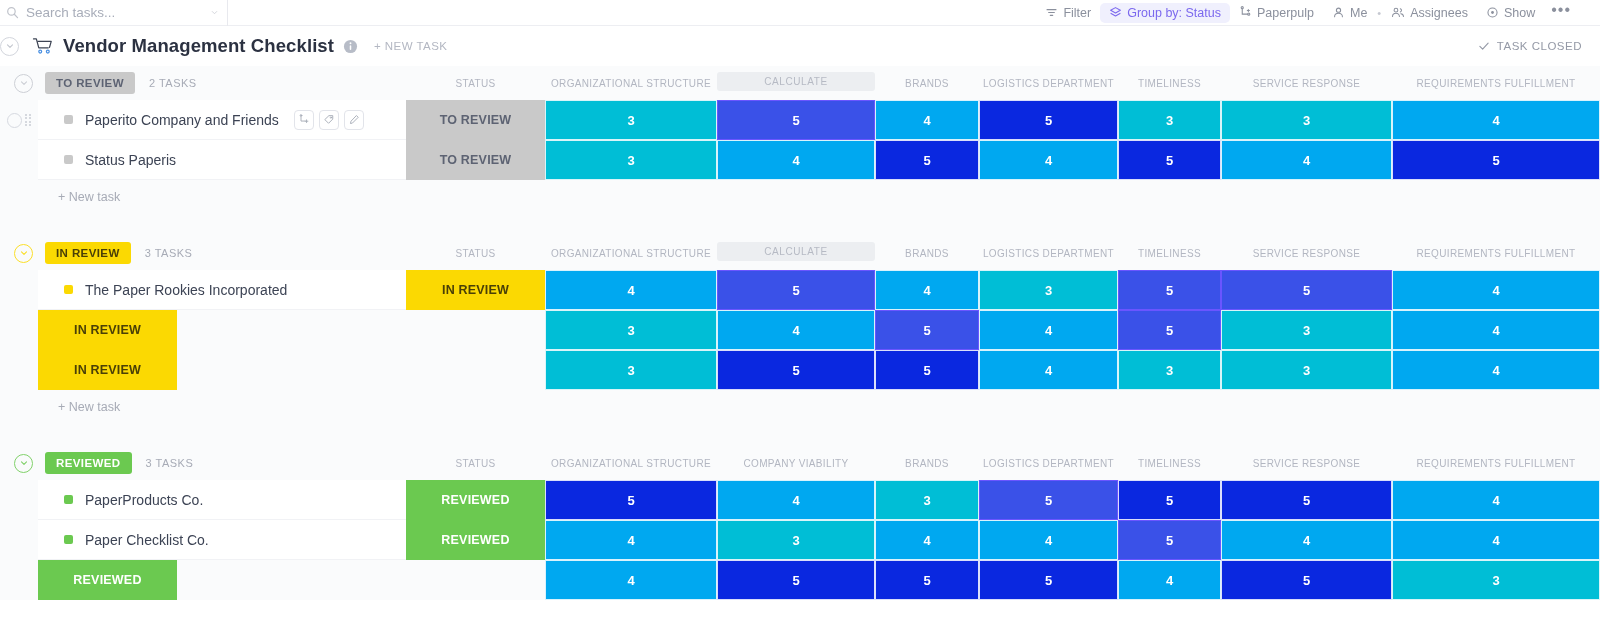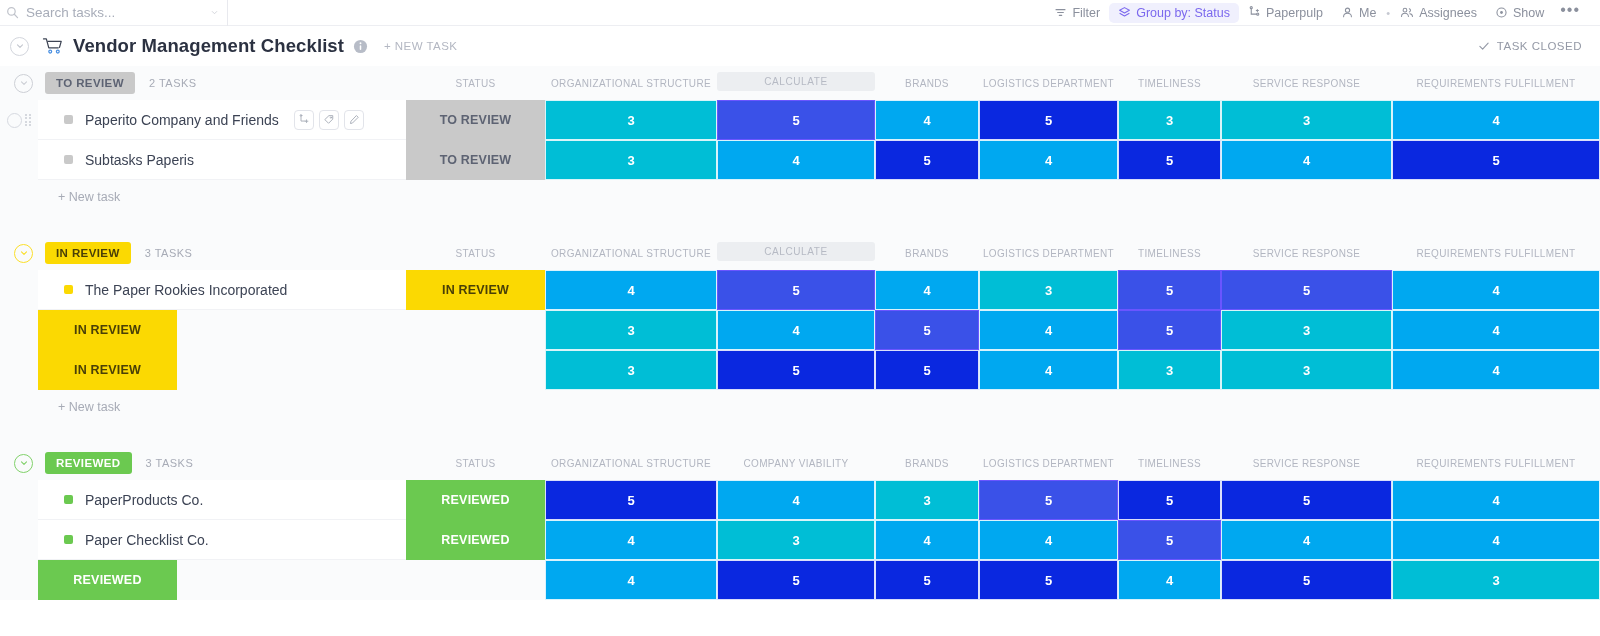--- a/index.html
+++ b/index.html
@@ -32,42 +32,41 @@
     border: none; outline: none; background: transparent;
     font-family: "Liberation Sans", sans-serif;
     font-size: 13.5px; color: #9aa0ad; flex: 1 1 auto;
     padding: 0;
   }
   .search-input::placeholder { color: #a8adb9; }
   .chevron-small { width: 13px; height: 13px; opacity: .5; margin-right: 8px; }
 
   .topbar-right {
     margin-left: auto; display: flex; align-items: center;
-    gap: 0px; padding-right: 13px; height: 26px;
+    gap: 0px; padding-right: 22px; height: 26px;
   }
   .tb-item {
     display: flex; align-items: center; gap: 5px;
     font-size: 12.5px; color: #8b909d;
     padding: 3px 9px; border-radius: 5px;
     cursor: pointer; white-space: nowrap;
   }
   .tb-item svg { flex: 0 0 auto; }
   .tb-item.active { background: #f0f0fd; color: #7b68ee; }
   .tb-dot { color: #c5c8d1; font-size: 11px; padding: 0 1px; }
   .tb-dots {
     color: #8b909d; font-size: 16px; letter-spacing: 1px;
     padding: 0 7px 6px 7px; cursor: pointer; line-height: 10px;
   }
 
   
   .list-header {
     position: relative;
     height: 40px;
     display: flex; align-items: center;
-    padding-left: 10px;
     background: #ffffff;
   }
   .collapse-circle {
     width: 19px; height: 19px; border-radius: 50%;
     border: 1px solid #d3d6dd; display: flex;
     align-items: center; justify-content: center;
     cursor: pointer; flex: 0 0 auto;
   }
   .collapse-circle svg { opacity: .6; }
   .cart-icon { margin-left: 13px; flex: 0 0 auto; }
@@ -364,21 +363,21 @@
           <div class="rating-cell" style="position:absolute;left:1118px;top:0;width:103px;height:40px;background:#00bed6;">3</div>
           <div class="rating-cell" style="position:absolute;left:1221px;top:0;width:171px;height:40px;background:#00bed6;">3</div>
           <div class="rating-cell" style="position:absolute;left:1392px;top:0;width:208px;height:40px;background:#00a8f0;">4</div>
     </div>
         <div class="task-row">
       <div class="row-gutter">
         
       </div>
       <div class="name-cell" style="flex:0 0 368px;width:368px;">
         <span class="sq" style="background:#c9c9c9;"></span>
-        <span class="task-name">Subtasks Paperis</span>
+        <span class="task-name">Status Paperis</span>
 
       </div>
       <div class="status-cell" style="background:#c9c9c9;color:#5d6373;">TO REVIEW</div>
       <div class="rating-cell" style="position:absolute;left:545px;top:0;width:172px;height:40px;background:#00bed6;">3</div>
           <div class="rating-cell" style="position:absolute;left:717px;top:0;width:158px;height:40px;background:#00a8f0;">4</div>
           <div class="rating-cell" style="position:absolute;left:875px;top:0;width:104px;height:40px;background:#0a28e0;">5</div>
           <div class="rating-cell" style="position:absolute;left:979px;top:0;width:139px;height:40px;background:#00a8f0;">4</div>
           <div class="rating-cell" style="position:absolute;left:1118px;top:0;width:103px;height:40px;background:#0a28e0;">5</div>
           <div class="rating-cell" style="position:absolute;left:1221px;top:0;width:171px;height:40px;background:#00a8f0;">4</div>
           <div class="rating-cell" style="position:absolute;left:1392px;top:0;width:208px;height:40px;background:#0a28e0;">5</div>

